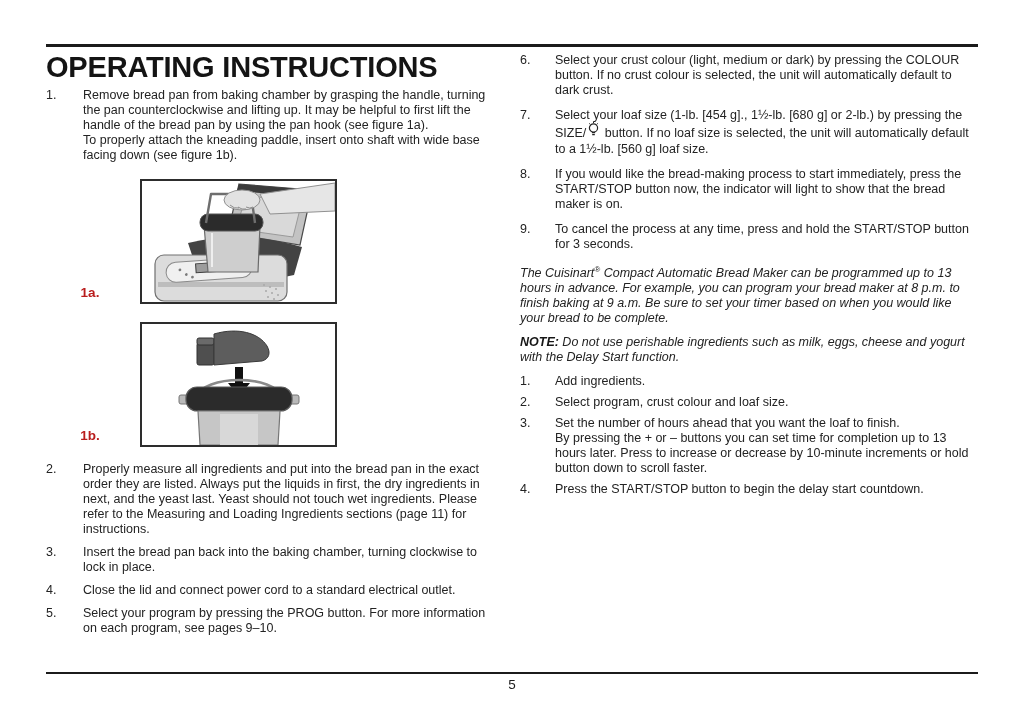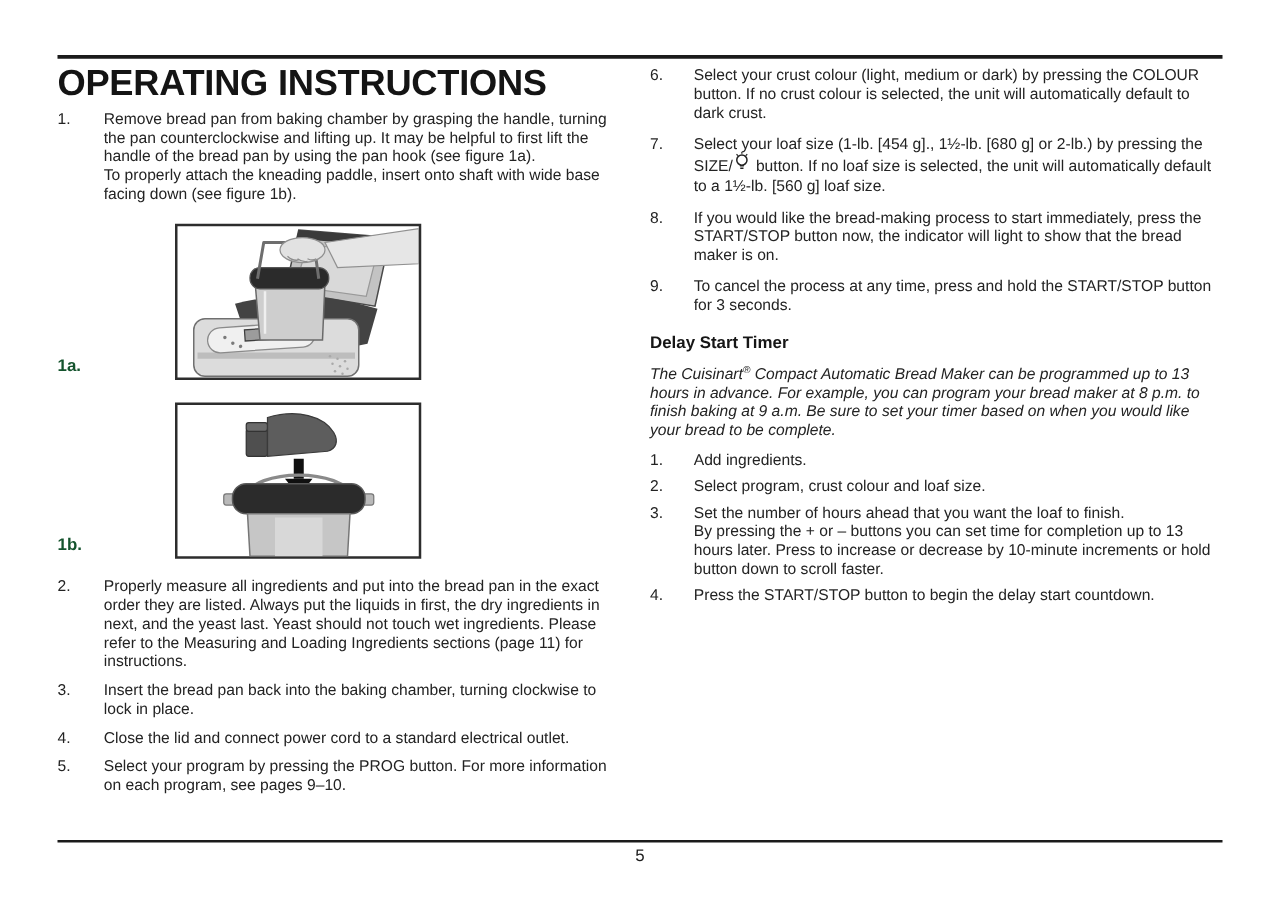--- a/index.html
+++ b/index.html
@@ -27,22 +27,22 @@
   .item > .txt { flex:1 1 auto; }
   .prelines { white-space:pre-line; }
 
   .figure { position:relative; height:127px; margin:16px 0 13px 0; }
   .figure .fig-box {
     position:absolute; left:94px; top:0; width:197px; height:125px;
     border:2px solid #2d2d2d; background:#fff; box-sizing:border-box;
   }
   .figure .fig-box svg { display:block; }
   .figure .fig-label {
-    position:absolute; left:0; bottom:6px; width:88px; text-align:left;
-    font-weight:bold; font-size:13.5px; color:#14532d;
+    position:absolute; left:0; bottom:6px; width:88px; text-align:center;
+    font-weight:bold; font-size:13.5px; color:#b91c1c;
   }
 
   .section-heading {
     font-weight:bold; font-size:13.5px; color:#161616;
     margin:14px 0 7px 0;
   }
   .para { margin:0 0 9px 0;font-style:italic; }
   .note-label { font-weight:bold; color:#161616; }
   .set-timer-line { margin:4px 0 7px 0; }
   #col-right .steps .item { margin-bottom:6px; }
@@ -176,24 +176,24 @@
     <div class="item">
       <div class="num">8.</div>
       <div class="txt">If you would like the bread-making process to start immediately, press the START/STOP button now, the indicator will light to show that the bread maker is on.</div>
     </div>
     <div class="item">
       <div class="num">9.</div>
       <div class="txt">To cancel the process at any time, press and hold the START/STOP button for 3 seconds.</div>
     </div>
   </div>
 
-  <div class="section-heading">Delay Start Timer</div>
 
   <p class="para"><span>The Cuisinart</span><sup style="font-size:8px;">®</sup><span> Compact Automatic Bread Maker can be programmed up to 13 hours in advance. For example, you can program your bread maker at 8 p.m. to finish baking at 9 a.m. Be sure to set your timer based on when you would like your bread to be complete.</span></p>
 
+  <p class="para"><span class="note-label">NOTE:</span><span> Do not use perishable ingredients such as milk, eggs, cheese and yogurt with the Delay Start function.</span></p>
 
 
   <div class="steps">
     <div class="item">
       <div class="num">1.</div>
       <div class="txt">Add ingredients.</div>
     </div>
     <div class="item">
       <div class="num">2.</div>
       <div class="txt">Select program, crust colour and loaf size.</div>

